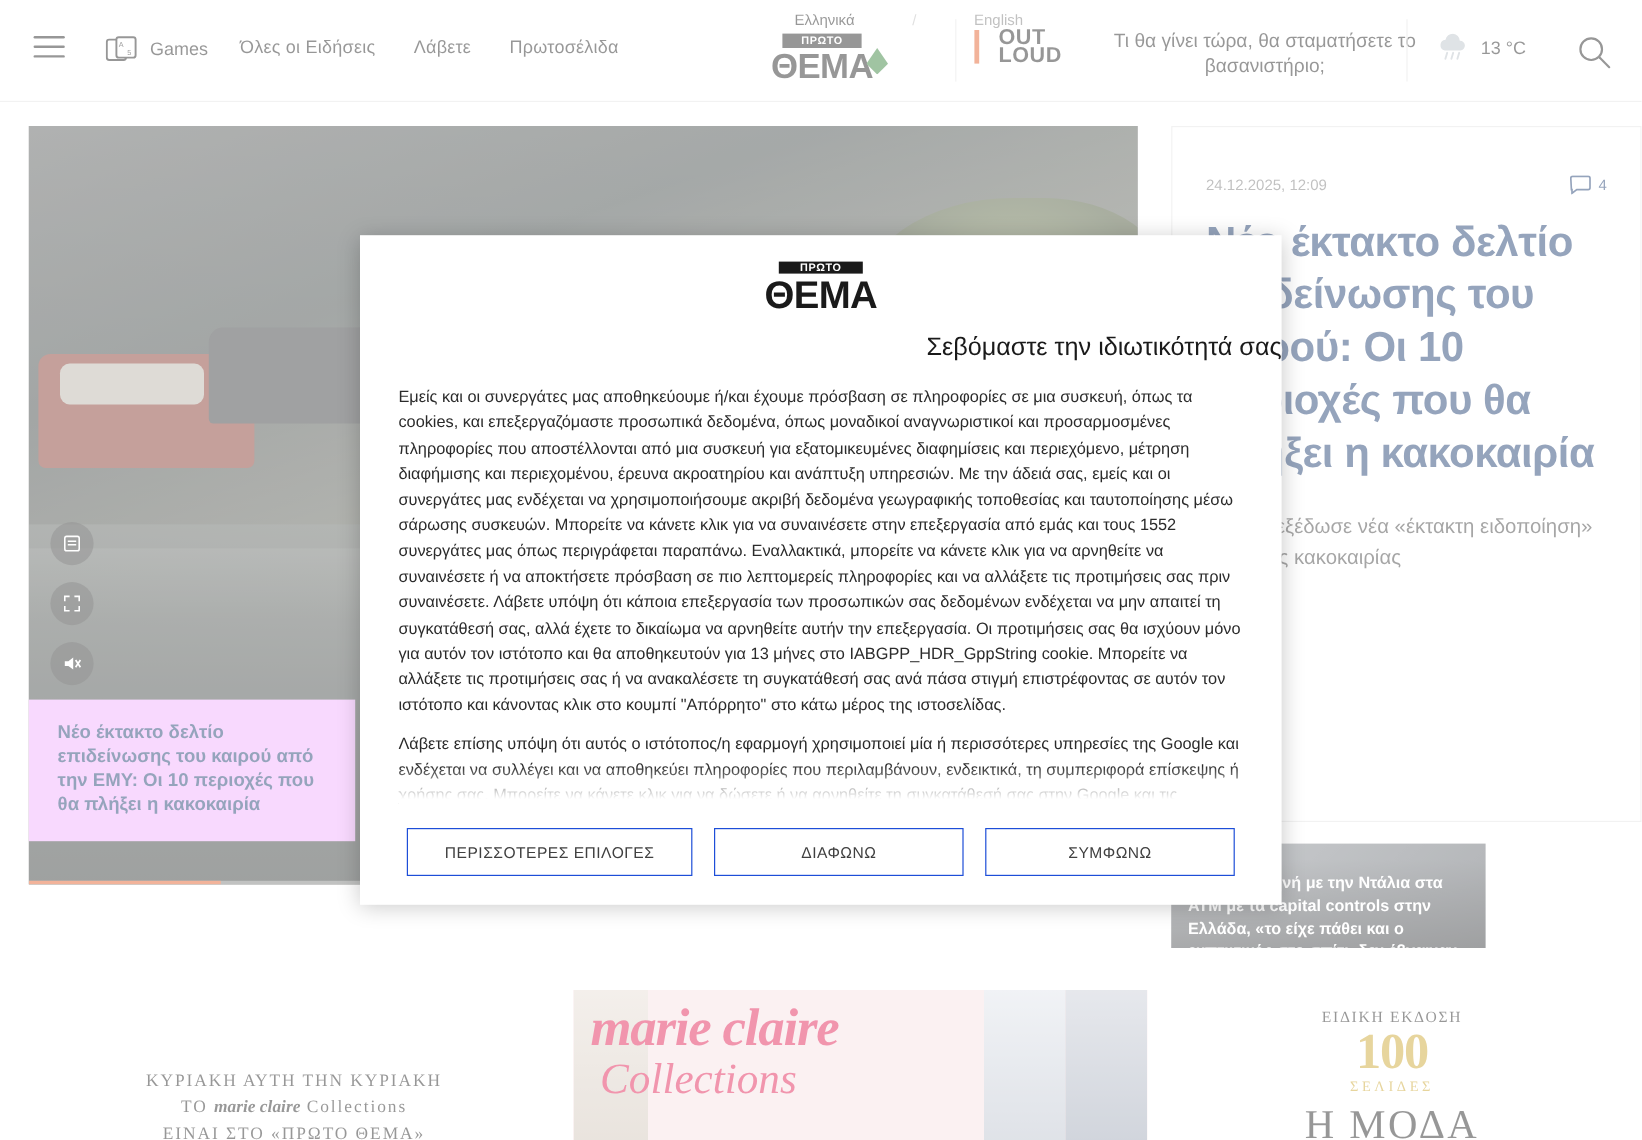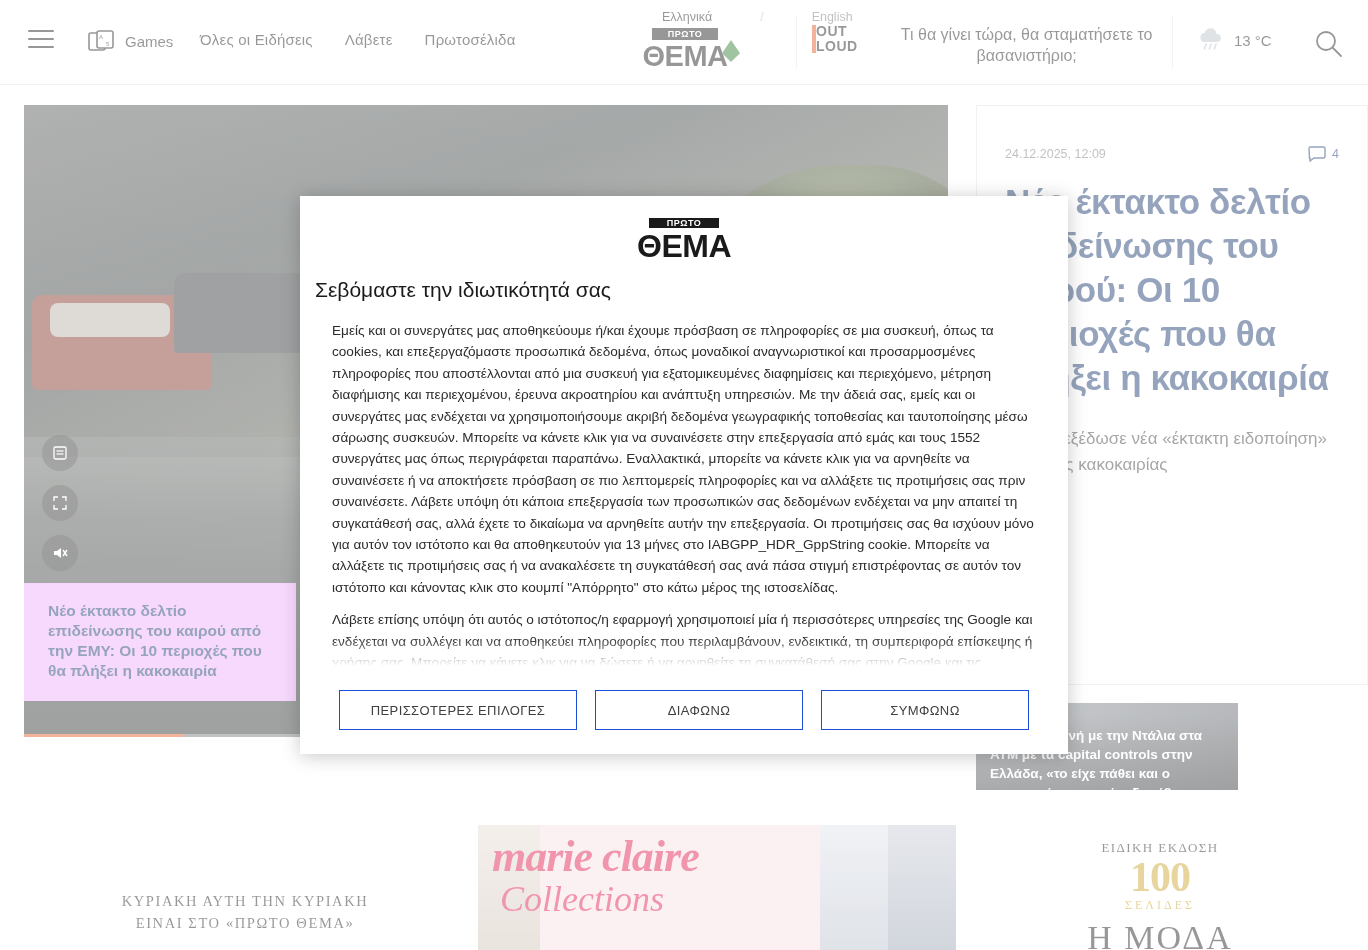--- a/index.html
+++ b/index.html
@@ -118,26 +118,26 @@
   }
 
   .outloud {
     position: absolute;
     left: 812px; top: 24px;
     display: flex;
     align-items: flex-start;
     gap: 14px;
   }
   .outloud-logo {
-    font-size: 14px;
+    font-size: 18px;
     font-weight: bold;
     line-height: 15px;
     letter-spacing: .5px;
     color: #1a1a1a;
-    padding-left: 4px;
+    padding-left: 20px;
     position: relative;
   }
   .outloud-logo::before {
     content: "";
     position: absolute;
     left: 0; top: 1px;
     width: 4px; height: 28px;
     background: #e2571f;
   }
   .outloud-text {
@@ -431,22 +431,22 @@
     font-weight: bold;
   }
   .consent-logo .main {
     font-size: 32px;
     font-weight: bold;
     letter-spacing: -.5px;
     color: #1a1a1a;
     line-height: 32px;
   }
   .consent h2 {
-    margin: 16px 0 0 15px;
-    text-align: left;
+    margin: 16px 0 0 4px;
+    text-align: right;
     font-size: 21px;
     font-weight: normal;
     color: #1a1a1a;
   }
   .consent-body {
     margin: 18px 32px 0 32px;
     height: 352px;
     overflow: hidden;
     font-size: 13.6px;
     line-height: 21.4px;
@@ -623,20 +623,23 @@
         <div class="cap">Η επική σκηνή με την Ντάλια στα ΑΤΜ με τα capital controls στην Ελλάδα, «το είχε πάθει και ο εκπτυτικός στο σπίτι, δεν έβγαιναν τα υπόλοιπα»</div>
       </div>
     </div>
 
     <div class="mid-strip"></div>
   </div>
 
   <div class="banner">
     <div class="banner-left">
       <div>ΚΥΡΙΑΚΗ ΑΥΤΗ ΤΗΝ ΚΥΡΙΑΚΗ</div>
+      <div>
+        <span>ΤΟ </span><span class="mc">marie claire</span><span> Collections</span>
+      </div>
       <div>ΕΙΝΑΙ ΣΤΟ «ΠΡΩΤΟ ΘΕΜΑ»</div>
     </div>
 
     <div class="banner-center">
       <div class="bc-col a"></div>
       <div class="bc-col b"></div>
       <div class="bc-col c"></div>
       <div class="bc-col d"></div>
       <div class="mc-logo">marie claire</div>
       <div class="mc-collections">Collections</div>

